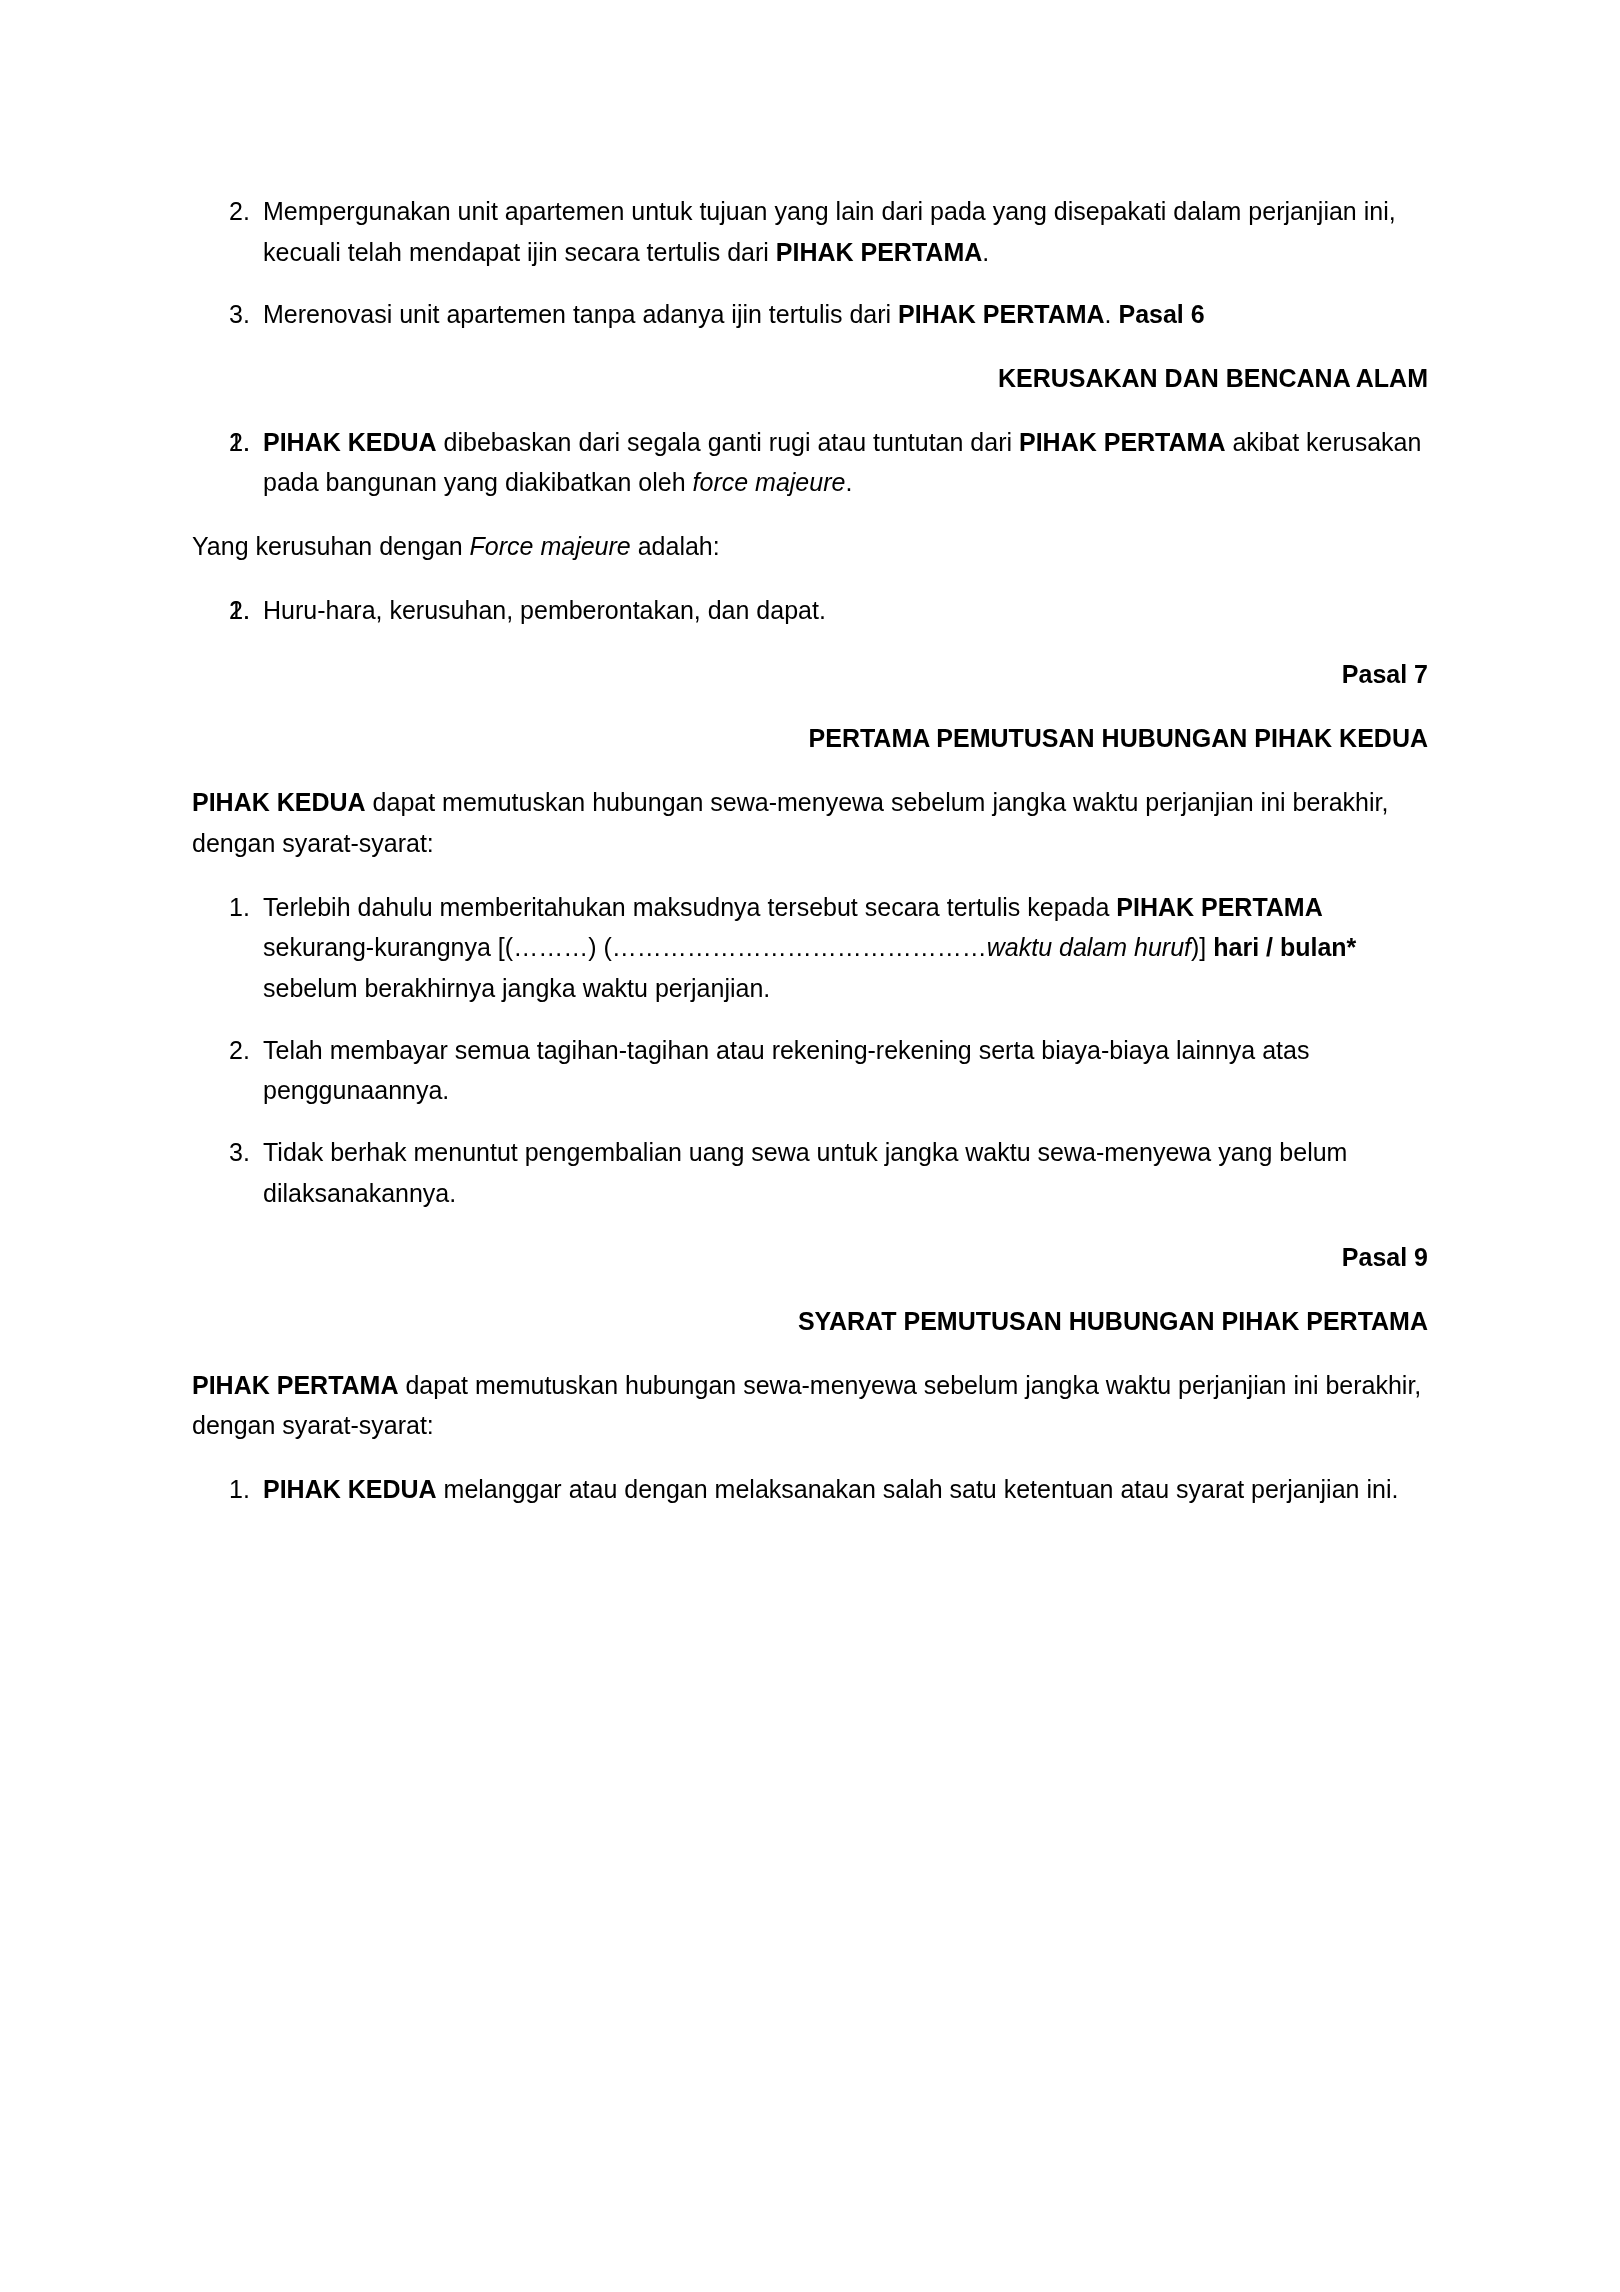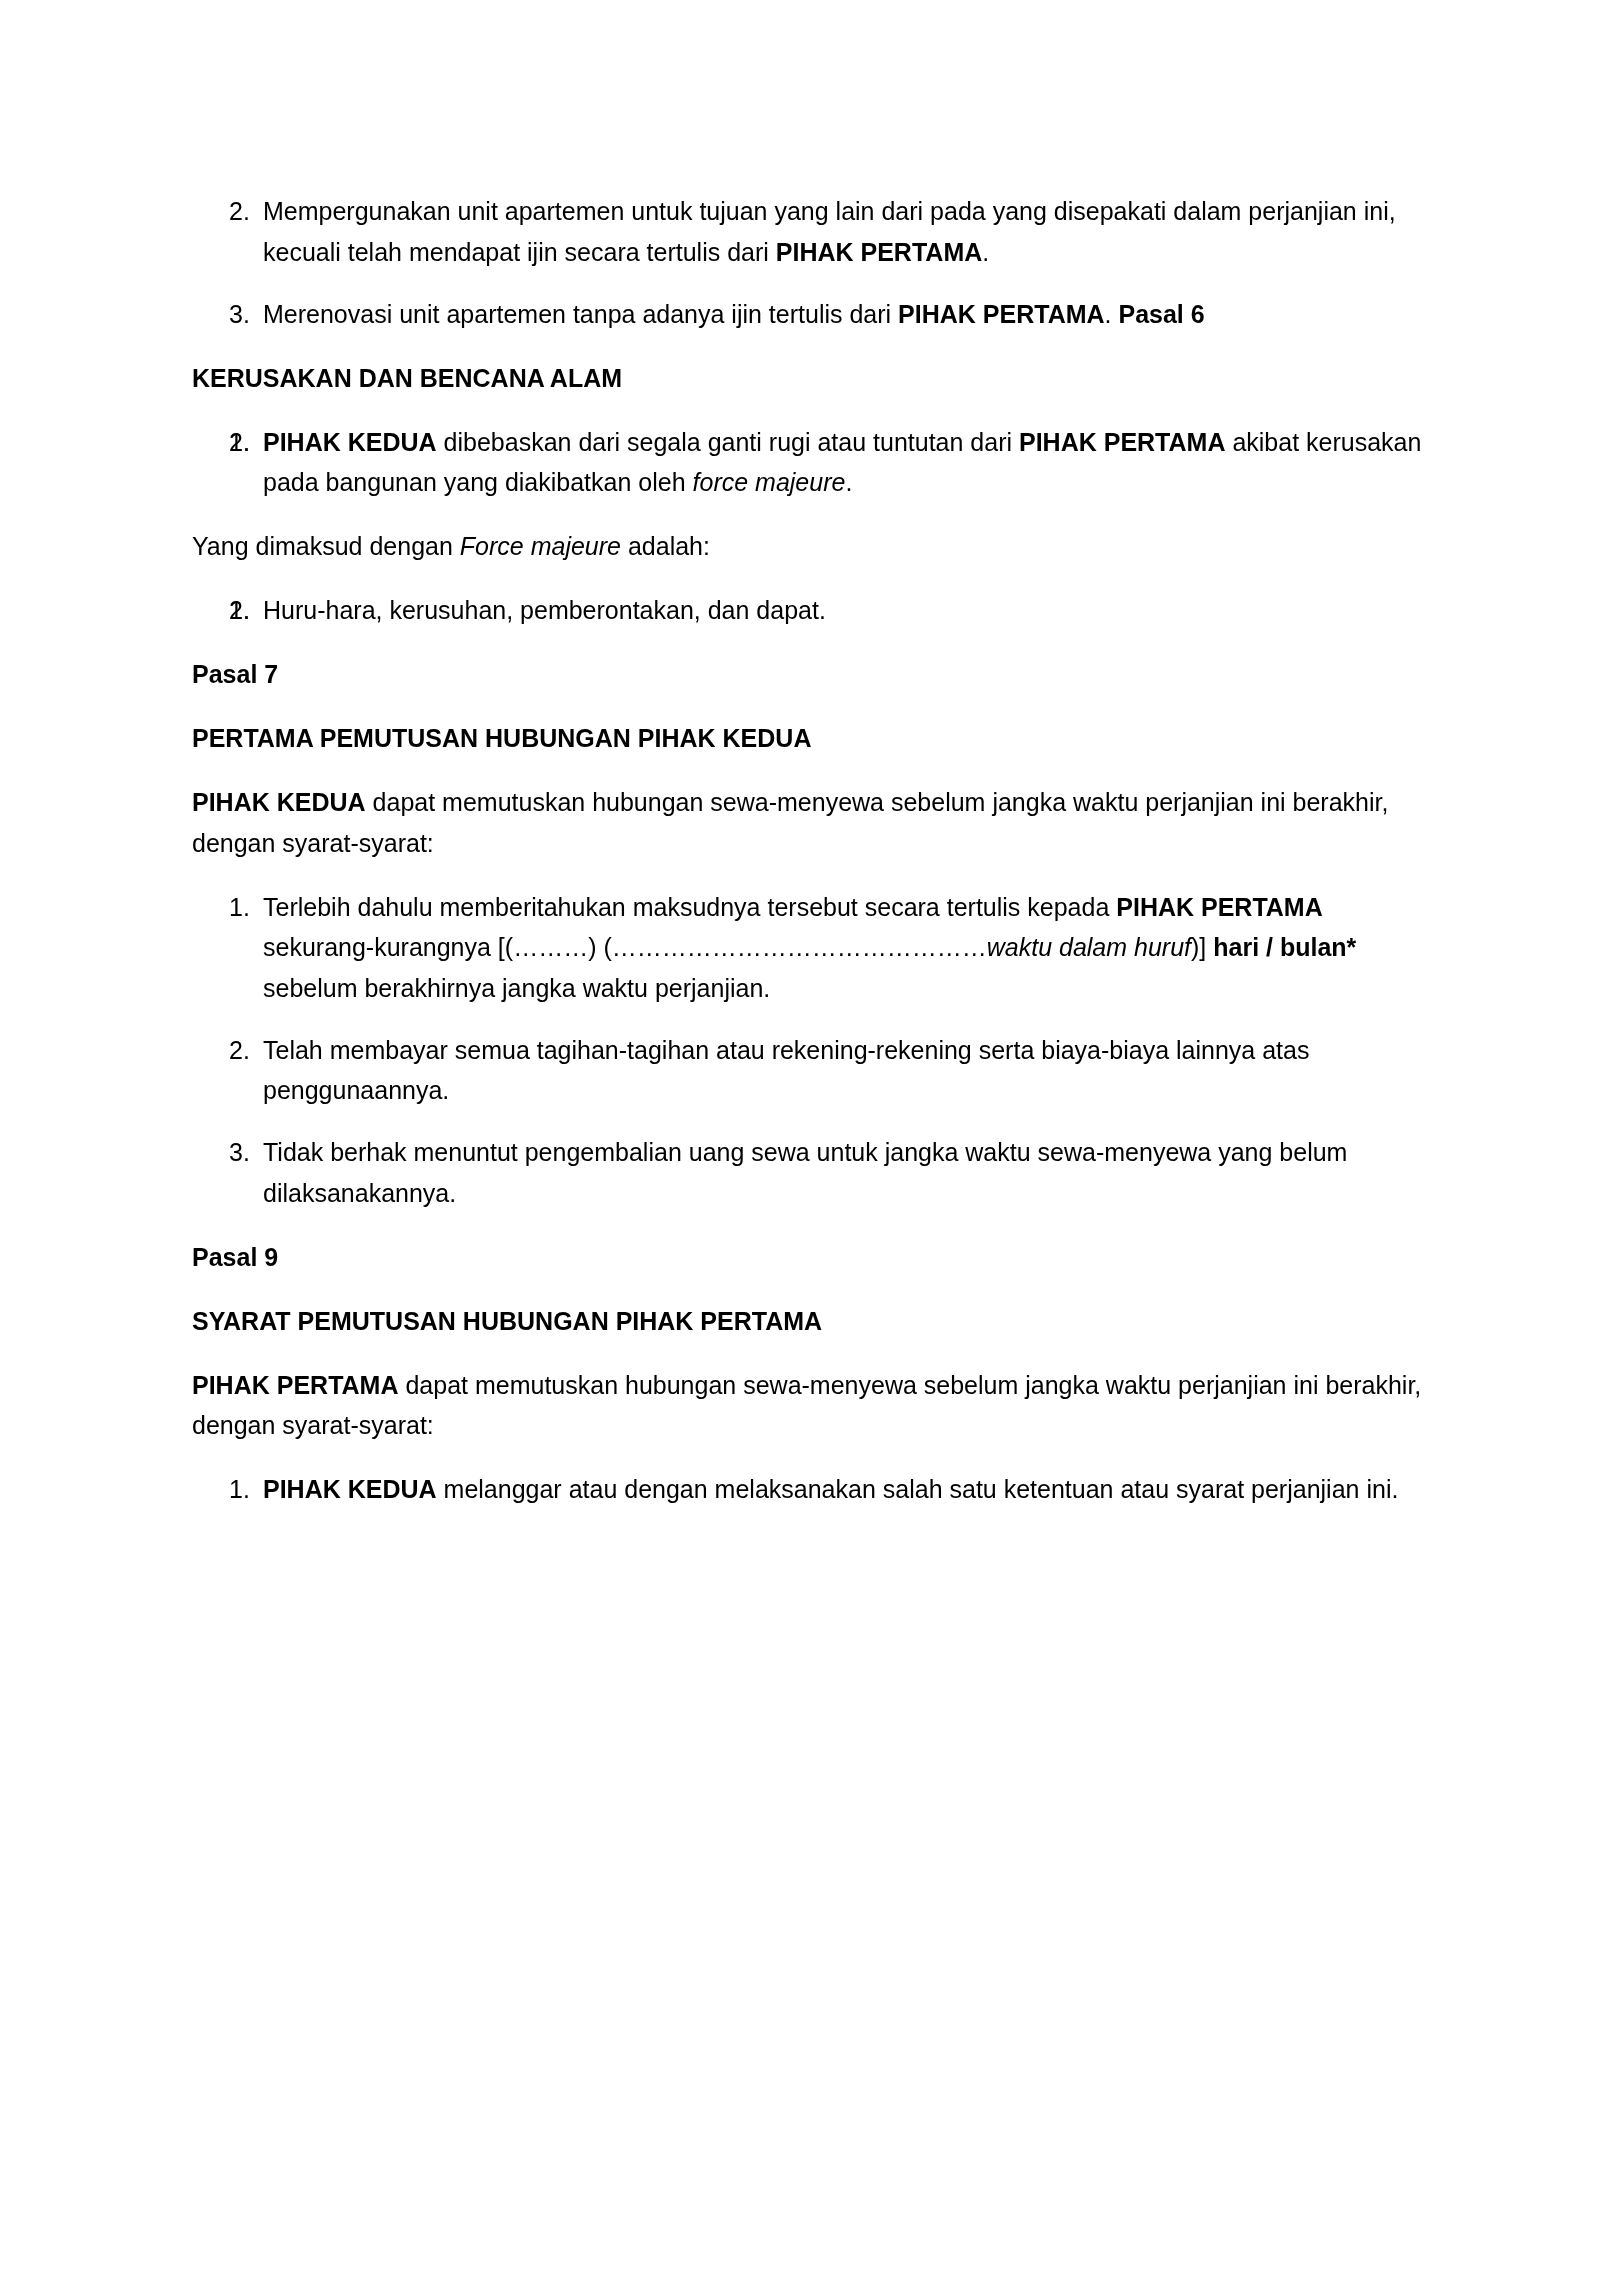--- a/index.html
+++ b/index.html
@@ -25,20 +25,21 @@
   .doc {
     font-size: 25px;
     line-height: 1.62;
   }
   .para {
     margin: 0 0 23.5px 0;
   }
   .heading {
     font-weight: bold;
     margin: 0 0 23.5px 0;
+    text-align: right;
   }
   ol.numlist {
     list-style: none;
     margin: 0 0 23.5px 0;
     padding: 0;
   }
   ol.numlist > li {
     position: relative;
     padding-left: 71px;
     margin-bottom: 21.6px;
@@ -63,21 +64,21 @@
   <div class="doc" id="doc-body">
       <ol class="numlist">
         <li><span class="marker">2.</span><span><span>Mempergunakan unit apartemen untuk tujuan yang lain dari pada yang disepakati dalam perjanjian ini, kecuali telah mendapat ijin secara tertulis dari </span><b>PIHAK PERTAMA</b><span>.</span></span></li>
         <li><span class="marker">3.</span><span><span>Merenovasi unit apartemen tanpa adanya ijin tertulis dari </span><b>PIHAK PERTAMA</b><span>. </span><b>Pasal 6</b></span></li>
       </ol>
       <p class="heading"><b>KERUSAKAN DAN BENCANA ALAM</b></p>
       <ol class="numlist">
         <li><span class="marker">1.</span></li>
         <li><span class="marker">2.</span><span><b>PIHAK KEDUA</b><span> dibebaskan dari segala ganti rugi atau tuntutan dari </span><b>PIHAK PERTAMA</b><span> akibat kerusakan pada bangunan yang diakibatkan oleh </span><i>force majeure</i><span>.</span></span></li>
       </ol>
-      <p class="para"><span>Yang dimaksud dengan </span><i>Force majeure</i><span> adalah:</span></p>
+      <p class="para"><span>Yang kerusuhan dengan </span><i>Force majeure</i><span> adalah:</span></p>
       <ol class="numlist">
         <li><span class="marker">1.</span></li>
         <li><span class="marker">2.</span><span><span>Huru-hara, kerusuhan, pemberontakan, dan dapat.</span></span></li>
       </ol>
       <p class="heading"><b>Pasal 7</b></p>
       <p class="heading"><b>PERTAMA PEMUTUSAN HUBUNGAN PIHAK KEDUA</b></p>
       <p class="para"><b>PIHAK KEDUA</b><span> dapat memutuskan hubungan sewa-menyewa sebelum jangka waktu perjanjian ini berakhir, dengan syarat-syarat:</span></p>
       <ol class="numlist">
         <li><span class="marker">1.</span><span><span>Terlebih dahulu memberitahukan maksudnya tersebut secara tertulis kepada </span><b>PIHAK PERTAMA</b><span> sekurang-kurangnya [(………) (………………………………………</span><i>waktu dalam huruf</i><span>)] </span><b>hari / bulan*</b><span> sebelum berakhirnya jangka waktu perjanjian.</span></span></li>
         <li><span class="marker">2.</span><span><span>Telah membayar semua tagihan-tagihan atau rekening-rekening serta biaya-biaya lainnya atas penggunaannya.</span></span></li>

